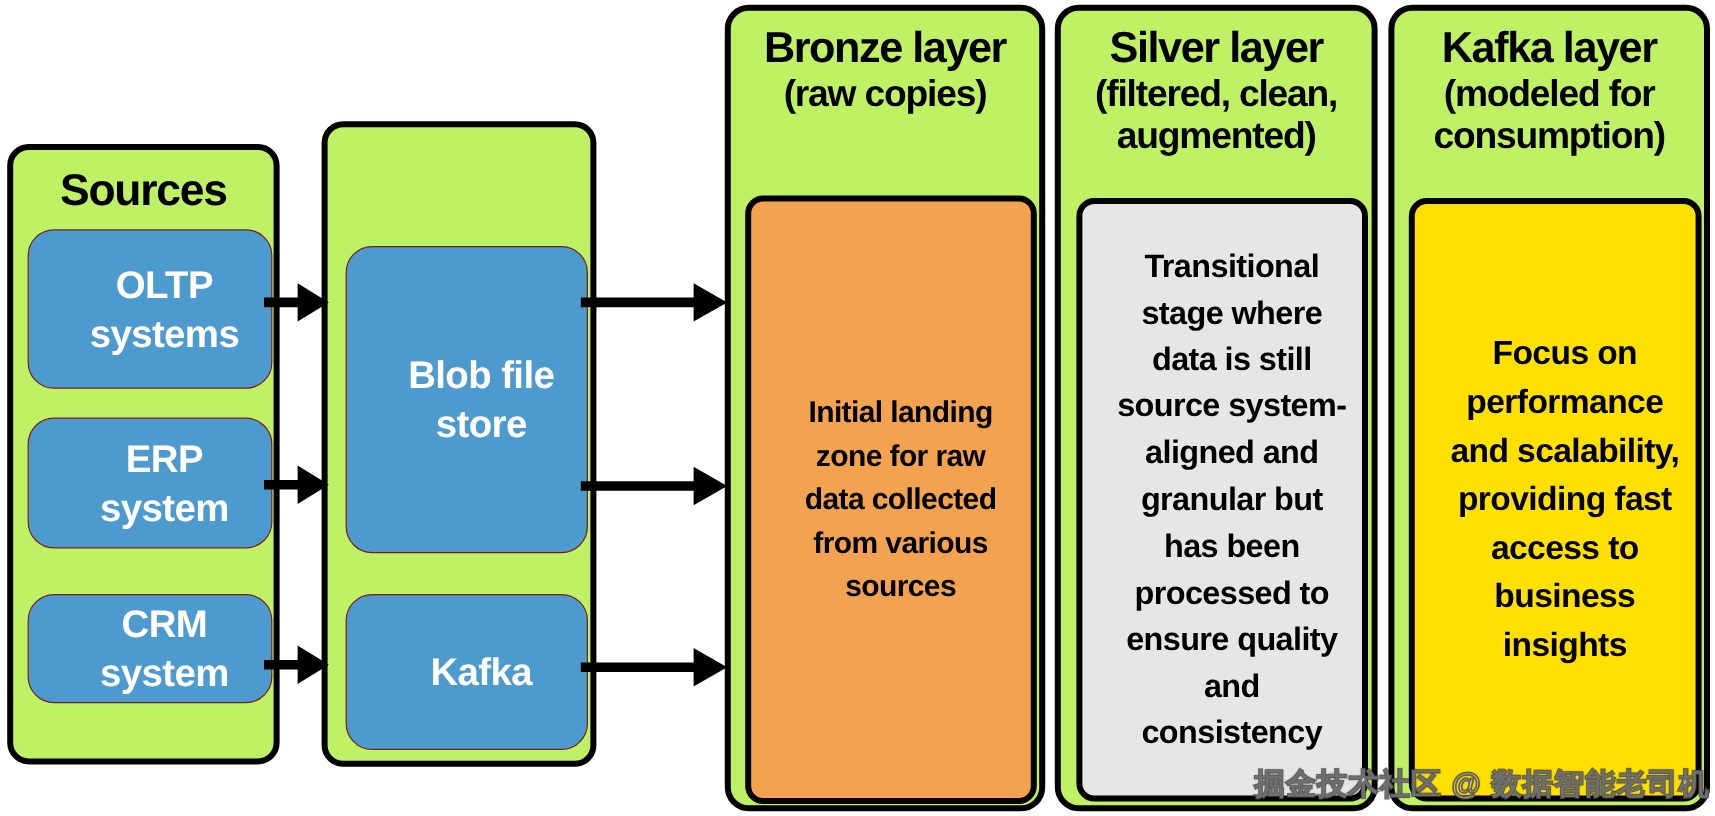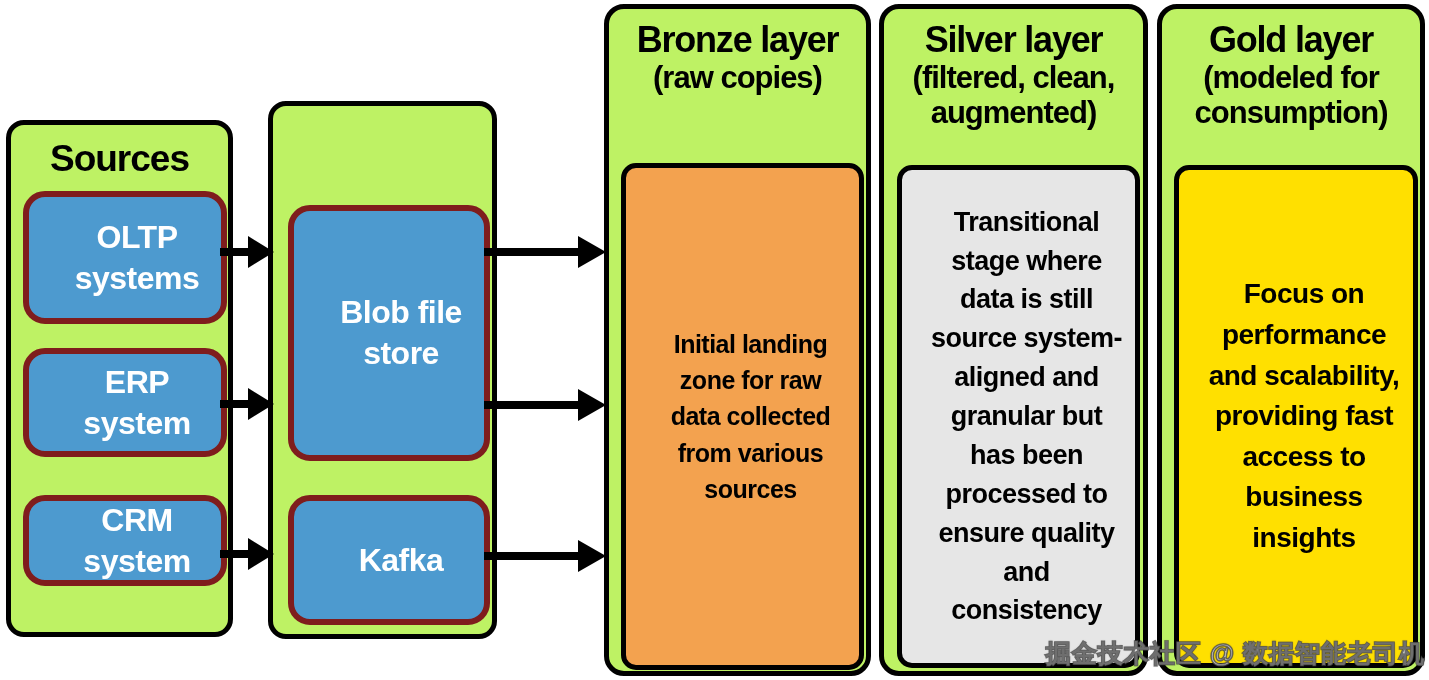--- a/index.html
+++ b/index.html
@@ -33,21 +33,21 @@
   }
   .sources { left: 6px; top: 120px; width: 227px; height: 517px; }
   .sources .group-title { padding-top: 14px; font-size: 37px; }
   .landing { left: 268px; top: 101px; width: 229px; height: 538px; }
   .landing .group-title { padding-top: 10px; font-size: 37px; }
 
   .bluebox {
     position: absolute;
     box-sizing: border-box;
     background: #4D9ACF;
-    border: 6px solid #7f1d1d;
+    border: 1px solid #7f1d1d;
     border-radius: 22px;
     display: flex;
     align-items: center;
     justify-content: center;
     text-align: center;
     color: #ffffff;
     font-size: 32px;
     font-weight: 600;
     letter-spacing: -0.5px;
     line-height: 1.28;
@@ -196,21 +196,21 @@
 has been
 processed to
 ensure quality
 and
 consistency</span>
     </div>
   </div>
 
   <div class="box layer-col col-gold">
     <div class="layer-header">
-      <div class="layer-title">Gold layer</div>
+      <div class="layer-title">Kafka layer</div>
       <div class="layer-subtitle">(modeled for
 consumption)</div>
     </div>
     <div class="layer-inner inner-gold">
       <span>Focus on
 performance
 and scalability,
 providing fast
 access to
 business

